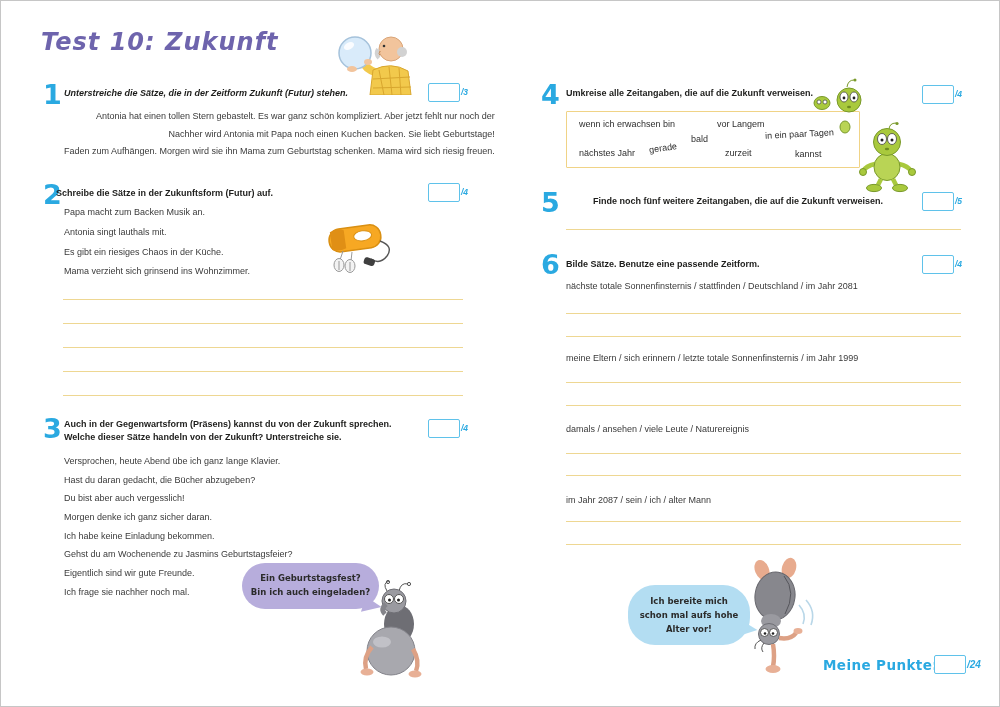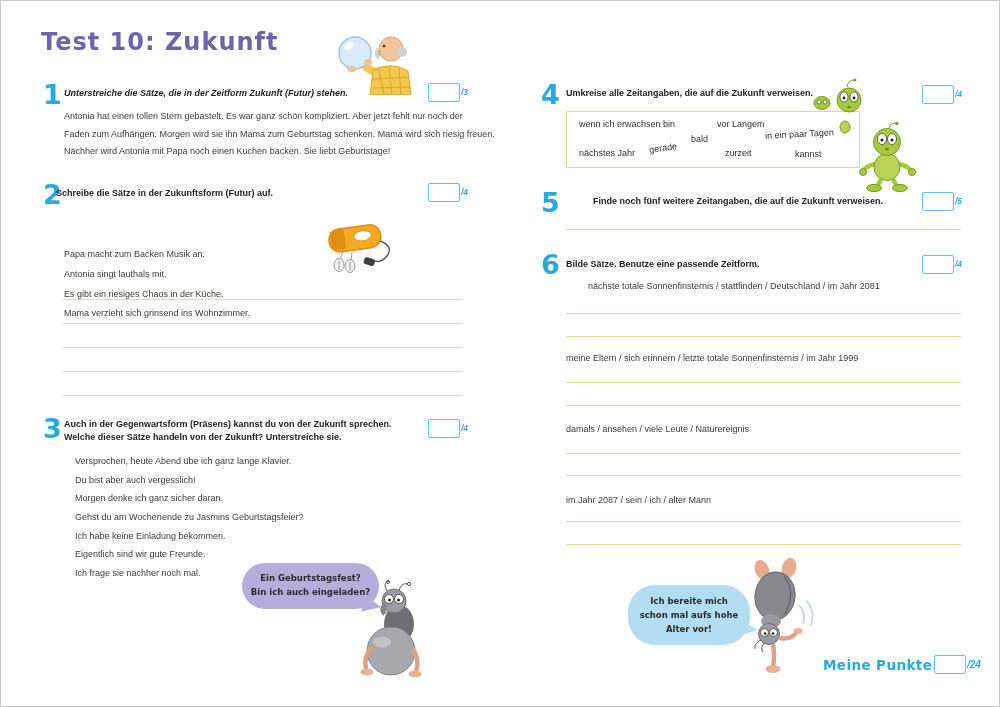--- a/index.html
+++ b/index.html
@@ -4,31 +4,31 @@
 <style>
   html,body{margin:0;padding:0;background:#fff;}
   .sheet{
     position:relative;width:1000px;height:707px;background:#ffffff;
     border:1px solid #c6c6c6;box-sizing:border-box;overflow:hidden;
     font-family:"Liberation Sans",sans-serif;
   }
   .abs{position:absolute;}
   .page-title{
     font-family:"DejaVu Sans",sans-serif;font-weight:bold;font-size:24px;
-    color:#6e64ad;letter-spacing:1px;white-space:nowrap;
+    color:#6e64ad;letter-spacing:1px;white-space:nowrap;font-style:italic;
   }
   .ex-num{
     font-family:"DejaVu Sans",sans-serif;font-weight:bold;font-size:27px;
     color:#2aa9e1;line-height:1;
   }
   .inst{
     font-weight:bold;font-size:9px;color:#1d1d1b;white-space:nowrap;line-height:13px;
   }
   .btext{font-size:9px;color:#3a3a3a;white-space:nowrap;}
-  .plist div{height:17.5px;}
+  .plist div{height:17.5px;text-align:right;}
   .slist2 div{height:19.8px;}
   .slist3 div{height:18.7px;}
   .score-box{
     width:30px;height:17px;background:#fff;border:1.6px solid #5fc2ea;border-radius:2px;
   }
   .score-label{
     font-weight:bold;font-style:italic;font-size:8.5px;color:#2aa9e1;white-space:nowrap;
   }
   .wline{border-top:1.5px solid #eed792;height:0;}
   .timebox{
@@ -73,29 +73,29 @@
       <path d="M42 56 l37 -2 M42 65 l38 -1" stroke="#d8a62e" fill="none"></path>
     </svg>
   </div>
 
   <div class="abs ex-num" style="left:42px;top:80px;">1</div>
   <div class="abs inst" style="left:63px;top:86px;font-style:italic;">Unterstreiche die Sätze, die in der Zeitform Zukunft (Futur) stehen.</div>
   <div class="abs score-box" style="left:427px;top:82px;"></div>
   <div class="abs score-label" style="left:460px;top:86px;">/3</div>
   <div class="abs btext plist" style="left:63px;top:110px;">
     <div>Antonia hat einen tollen Stern gebastelt. Es war ganz schön kompliziert. Aber jetzt fehlt nur noch der</div>
+    <div>Nachher wird Antonia mit Papa noch einen Kuchen backen. Sie liebt Geburtstage!</div>
     <div>Faden zum Aufhängen. Morgen wird sie ihn Mama zum Geburtstag schenken. Mama wird sich riesig freuen.</div>
-    <div>Nachher wird Antonia mit Papa noch einen Kuchen backen. Sie liebt Geburtstage!</div>
   </div>
 
   <div class="abs ex-num" style="left:42px;top:180px;">2</div>
   <div class="abs inst" style="left:55px;top:186px;">Schreibe die Sätze in der Zukunftsform (Futur) auf.</div>
   <div class="abs score-box" style="left:427px;top:182px;"></div>
   <div class="abs score-label" style="left:460px;top:186px;">/4</div>
-  <div class="abs btext slist2" style="left:63px;top:206px;margin-top:42px;">
+  <div class="abs btext slist2" style="left:63px;top:206px;">
     <div>Papa macht zum Backen Musik an.</div>
     <div>Antonia singt lauthals mit.</div>
     <div>Es gibt ein riesiges Chaos in der Küche.</div>
     <div>Mama verzieht sich grinsend ins Wohnzimmer.</div>
   </div>
 
   <div class="abs" style="left:318px;top:216px;">
     <svg width="78" height="62" viewBox="0 0 78 62">
       <g transform="rotate(-8 35 22)">
         <rect x="10" y="10" rx="11" width="52" height="23" fill="#f7a823" stroke="#d98f12" stroke-width="1.5"></rect>
@@ -115,26 +115,27 @@
   <div class="abs wline" style="left:62px;top:322px;width:400px;"></div>
   <div class="abs wline" style="left:62px;top:346px;width:400px;"></div>
   <div class="abs wline" style="left:62px;top:370px;width:400px;"></div>
   <div class="abs wline" style="left:62px;top:394px;width:400px;"></div>
 
   <div class="abs ex-num" style="left:42px;top:414px;">3</div>
   <div class="abs inst" style="left:63px;top:430px;">Welche dieser Sätze handeln von der Zukunft? Unterstreiche sie.</div>
   <div class="abs inst" style="left:63px;top:417px;">Auch in der Gegenwartsform (Präsens) kannst du von der Zukunft sprechen.</div>
   <div class="abs score-box" style="left:427px;top:418px;"></div>
   <div class="abs score-label" style="left:460px;top:422px;">/4</div>
-  <div class="abs btext slist3" style="left:74px;top:455px;">
+  <div class="abs btext slist3" style="left:63px;top:455px;">
     <div>Versprochen, heute Abend übe ich ganz lange Klavier.</div>
+    <div>Hast du daran gedacht, die Bücher abzugeben?</div>
     <div>Du bist aber auch vergesslich!</div>
     <div>Morgen denke ich ganz sicher daran.</div>
+    <div>Ich habe keine Einladung bekommen.</div>
     <div>Gehst du am Wochenende zu Jasmins Geburtstagsfeier?</div>
-    <div>Ich habe keine Einladung bekommen.</div>
     <div>Eigentlich sind wir gute Freunde.</div>
     <div>Ich frage sie nachher noch mal.</div>
   </div>
 
   <div class="abs bubble bubble-left" style="left:241px;top:562px;">
     <div>Ein Geburtstagsfest?</div>
     <div>Bin ich auch eingeladen?</div>
   </div>
   <div class="abs tail-left" style="left:362px;top:598px;"></div>
   <div class="abs" style="left:350px;top:578px;">
@@ -216,21 +217,21 @@
   <div class="abs inst" style="left:592px;top:194px;">Finde noch fünf weitere Zeitangaben, die auf die Zukunft verweisen.</div>
   <div class="abs score-box" style="left:921px;top:191px;"></div>
   <div class="abs score-label" style="left:954px;top:195px;">/5</div>
   <div class="abs wline" style="left:565px;top:228px;width:395px;"></div>
 
   <div class="abs ex-num" style="left:540px;top:250px;">6</div>
   <div class="abs inst" style="left:565px;top:257px;">Bilde Sätze. Benutze eine passende Zeitform.</div>
   <div class="abs score-box" style="left:921px;top:254px;"></div>
   <div class="abs score-label" style="left:954px;top:258px;">/4</div>
 
-  <div class="abs btext" style="left:565px;top:280px;margin-left:22px;">nächste totale Sonnenfinsternis / stattfinden / Deutschland / im Jahr 2081</div>
+  <div class="abs btext" style="left:565px;top:280px;">nächste totale Sonnenfinsternis / stattfinden / Deutschland / im Jahr 2081</div>
   <div class="abs wline" style="left:565px;top:312px;width:395px;"></div>
   <div class="abs wline" style="left:565px;top:335px;width:395px;"></div>
 
   <div class="abs btext" style="left:565px;top:352px;">meine Eltern / sich erinnern / letzte totale Sonnenfinsternis / im Jahr 1999</div>
   <div class="abs wline" style="left:565px;top:381px;width:395px;"></div>
   <div class="abs wline" style="left:565px;top:404px;width:395px;"></div>
 
   <div class="abs btext" style="left:565px;top:423px;">damals / ansehen / viele Leute / Naturereignis</div>
   <div class="abs wline" style="left:565px;top:452px;width:395px;"></div>
   <div class="abs wline" style="left:565px;top:474px;width:395px;"></div>

